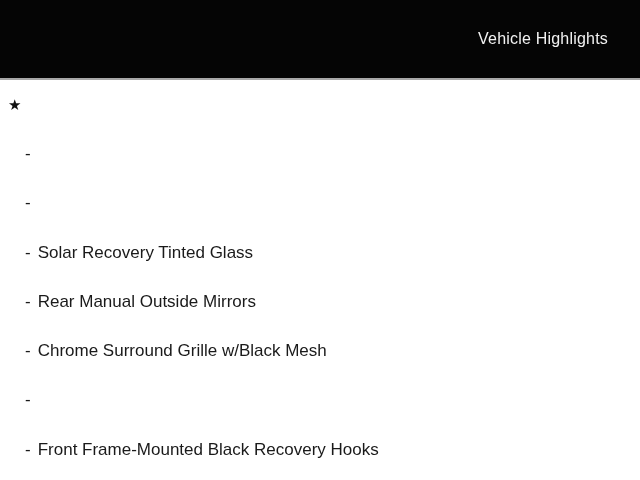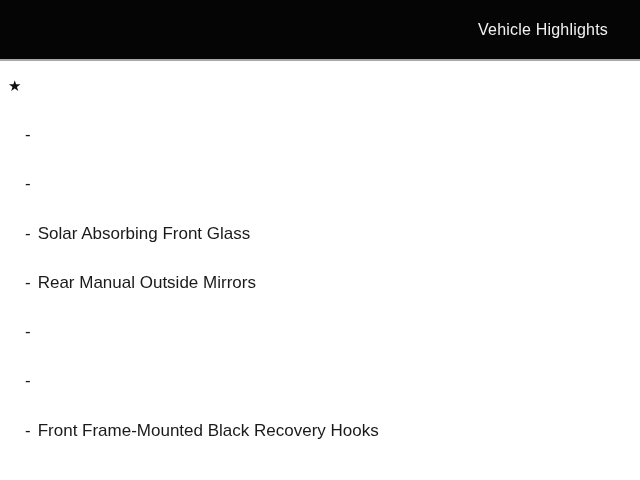--- a/index.html
+++ b/index.html
@@ -11,21 +11,21 @@
     position: relative;
     width: 640px;
     height: 480px;
     background: #ffffff;
     overflow: hidden;
     font-family: "Liberation Sans", sans-serif;
   }
   .header {
     box-sizing: border-box;
     width: 640px;
-    height: 61px;
+    height: 80px;
     background: #050505;
     border-bottom: 2px solid #a8a8a8;
     display: flex;
     align-items: center;
     justify-content: flex-end;
     padding-right: 32px;
   }
   .header-title {
     color: #f2f2f2;
     font-size: 16px;
@@ -76,30 +76,31 @@
       <div class="row sub">
         <span class="item-prefix">-</span>
       </div>
 
       <div class="row sub">
         <span class="item-prefix">-</span>
       </div>
 
       <div class="row sub">
         <span class="item-prefix">-</span>
-        <span>Solar Absorbing Front Glass</span>
+        <span>Solar Recovery Tinted Glass</span>
       </div>
 
       <div class="row sub">
         <span class="item-prefix">-</span>
         <span>Rear Manual Outside Mirrors</span>
       </div>
 
       <div class="row sub">
         <span class="item-prefix">-</span>
+        <span>Chrome Surround Grille w/Black Mesh</span>
       </div>
 
       <div class="row sub">
         <span class="item-prefix">-</span>
       </div>
 
       <div class="row sub">
         <span class="item-prefix">-</span>
         <span>Front Frame-Mounted Black Recovery Hooks</span>
       </div>

